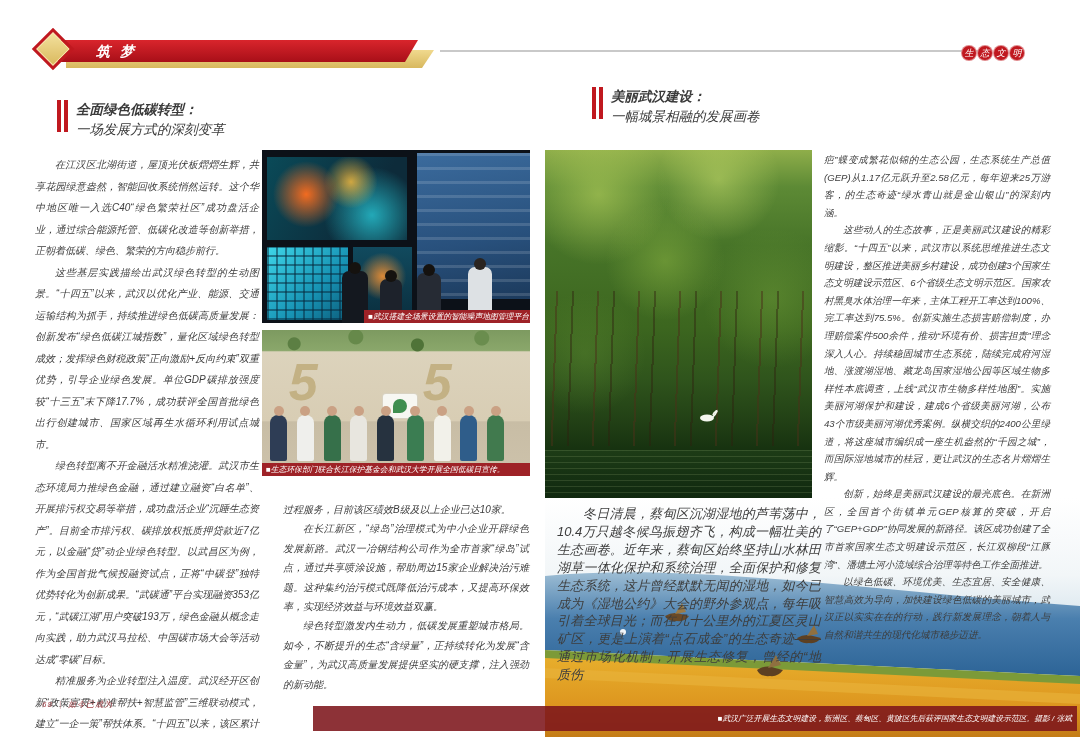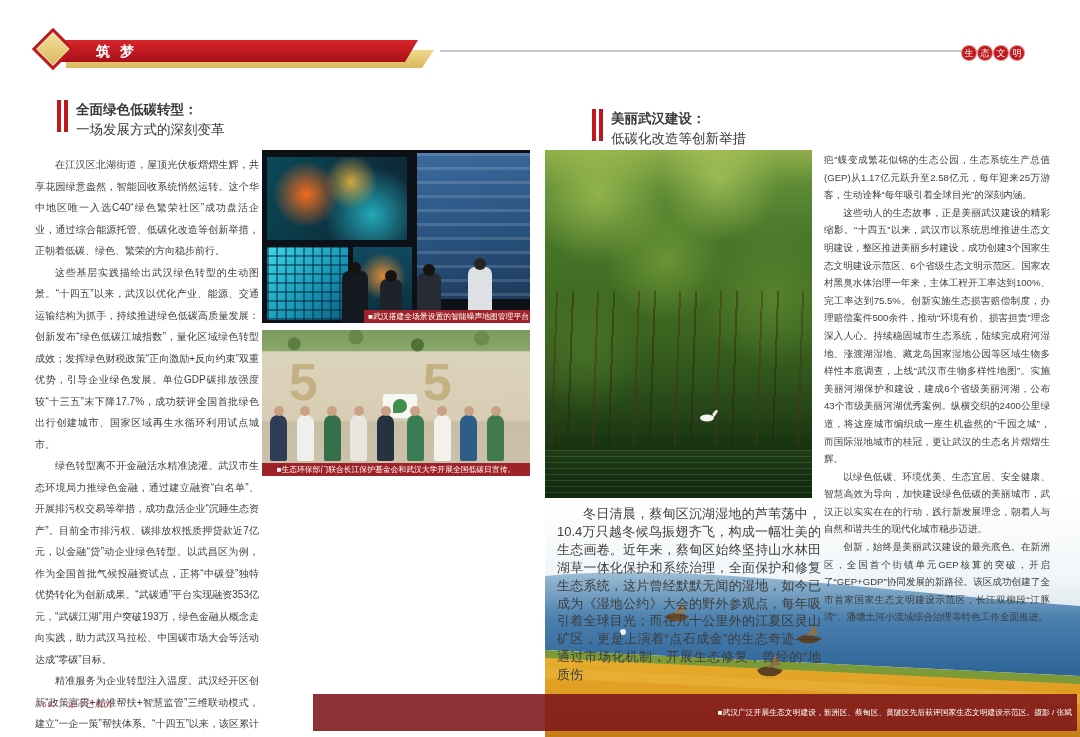--- a/index.html
+++ b/index.html
@@ -1,17 +1,17 @@
 <!DOCTYPE html>
 <html><head>
 <meta charset="utf-8">
 <style>
   html,body{margin:0;padding:0;background:#ffffff;}
   .page{position:relative;width:1080px;height:737px;background:#ffffff;overflow:hidden;
-        font-family:"Liberation Sans","DejaVu Sans",sans-serif;color:#3d3d3d;}
+        font-family:"Liberation Sans","DejaVu Sans",sans-serif;color:#3d3d3d;font-style:italic;}
   
   .ribbon{position:absolute;left:36px;top:34px;height:36px;width:990px;}
   .ribbon-gold-under{position:absolute;left:30px;top:16px;width:368px;height:18px;
       background:linear-gradient(#f0d98e,#d8b85e);
       clip-path:polygon(0 0,100% 0,calc(100% - 12px) 100%,0 100%);}
   .ribbon-red{position:absolute;left:22px;top:6px;width:360px;height:22px;
       background:linear-gradient(#d9252c,#a80f18);
       clip-path:polygon(0 0,100% 0,calc(100% - 13px) 100%,0 100%);
       color:#fff;font-weight:bold;font-size:14px;letter-spacing:10px;
       line-height:22px;padding-left:38px;box-sizing:border-box;}
@@ -32,21 +32,21 @@
   
   .col{position:absolute;text-align:justify;}
   .col p{margin:0;text-indent:2em;}
   .col p.noindent{text-indent:0;}
   .col1{left:35px;top:154px;width:224px;font-size:10px;line-height:21.5px;}
   .col2{left:283px;top:500px;width:246px;font-size:10px;line-height:19.4px;}
   .rcol{left:824px;top:151px;width:226px;font-size:9.6px;line-height:17.6px;z-index:3;}
   .bcol{left:557px;top:505px;width:264px;font-size:13px;line-height:17.9px;z-index:3;}
   
   .cap{position:absolute;background:#9e2227;color:#ffffff;font-size:7.8px;line-height:13px;
-       height:13px;padding:0 4px;white-space:nowrap;overflow:hidden;box-sizing:border-box;text-align:center;}
+       height:13px;padding:0 4px;white-space:nowrap;overflow:hidden;box-sizing:border-box;}
   
   .photo1{position:absolute;left:262px;top:150px;width:268px;height:173px;background:#0c1118;overflow:hidden;}
   .p1-heat{position:absolute;left:2%;top:4%;width:52%;height:48%;
       background:radial-gradient(circle at 28% 45%,rgba(255,110,30,.95),rgba(255,110,30,0) 30%),
                  radial-gradient(circle at 60% 30%,rgba(255,190,60,.8),rgba(255,190,60,0) 26%),
                  radial-gradient(circle at 75% 70%,rgba(40,200,215,.8),rgba(40,200,215,0) 40%),
                  linear-gradient(120deg,#0a4a58,#0d2b3a 70%);}
   .p1-map{position:absolute;left:2%;top:56%;width:30%;height:42%;
       background:repeating-linear-gradient(0deg,rgba(6,40,60,.5) 0 2px,transparent 2px 9px),
                  repeating-linear-gradient(90deg,rgba(6,40,60,.5) 0 2px,transparent 2px 9px),
@@ -99,21 +99,21 @@
   .p3-trunks{position:absolute;left:0;top:38%;width:100%;height:42%;
       background:repeating-linear-gradient(92deg,transparent 0 11px,rgba(74,48,24,.5) 11px 13px,transparent 13px 27px,rgba(46,30,14,.42) 27px 29px,transparent 29px 41px);}
   .p3-water{position:absolute;left:0;bottom:0;width:100%;height:19%;
       background:repeating-linear-gradient(180deg,rgba(205,225,160,.14) 0 1.5px,transparent 1.5px 6px),
                  linear-gradient(#1d3c16,#0a1f0c);}
   .p3-egret{position:absolute;left:57%;top:70%;}
   
   .photo4{position:absolute;left:545px;top:498px;width:535px;height:239px;overflow:hidden;z-index:1;}
   .photo4 svg{display:block;}
   .cap4{position:absolute;right:3px;bottom:6px;left:29%;background:rgba(125,22,27,.88);
-      color:#fff;font-size:7.8px;line-height:13px;height:13px;padding:12px 5px;
+      color:#fff;font-size:7.8px;line-height:13px;height:13px;padding:6px 5px;
       text-align:right;white-space:nowrap;overflow:hidden;z-index:4;}
   
   .folio{position:absolute;left:42px;top:699px;font-size:8px;color:#a8474d;letter-spacing:1px;}
   .folio .sep{margin:0 5px;color:#c08a8d;}
 </style>
 </head>
 <body>
 
 <div class="page">
 
@@ -172,48 +172,53 @@
     <div class="p2-person p2-3"></div>
     <div class="p2-person p2-4"></div>
     <div class="p2-person p2-5"></div>
     <div class="p2-person p2-6"></div>
     <div class="p2-person p2-7"></div>
     <div class="p2-person p2-8"></div>
     <div class="p2-person p2-9"></div>
     <div class="cap" style="left:0;right:0;bottom:0;">■生态环保部门联合长江保护基金会和武汉大学开展全国低碳日宣传。</div>
   </div>
 
-
-  <div class="title-block" style="left:592px;top:109px;">
+  <div class="col col2">
+    <p class="noindent">过程服务，目前该区绩效B级及以上企业已达10家。</p>
+    <p>在长江新区，“绿岛”治理模式为中小企业开辟绿色发展新路。武汉一冶钢结构公司作为全市首家“绿岛”试点，通过共享喷涂设施，帮助周边15家企业解决治污难题。这种集约治污模式既降低治污成本，又提高环保效率，实现经济效益与环境效益双赢。</p>
+    <p>绿色转型激发内生动力，低碳发展重塑城市格局。如今，不断提升的生态“含绿量”，正持续转化为发展“含金量”，为武汉高质量发展提供坚实的硬支撑，注入强劲的新动能。</p>
+  </div>
+
+  <div class="title-block" style="left:592px;top:87px;">
     <div class="title-bars">
         <i></i>
         <i></i>
       </div>
     <div class="title-text">
       <div class="t1">美丽武汉建设：</div>
-      <div class="t2">低碳化改造等创新举措</div>
+      <div class="t2">一幅城景相融的发展画卷</div>
     </div>
   </div>
 
   <div class="photo3">
     <div class="p3-canopy"></div>
     <div class="p3-trunks"></div>
     <div class="p3-water"></div>
     <svg class="p3-egret" width="22" height="14" viewBox="0 0 22 14">
       <ellipse cx="10" cy="9" rx="7" ry="3.4" fill="#f4f6ef"></ellipse>
       <path d="M15.5 8 q3.5 -2 4 -6 q-2.6 1.2 -3.6 4" fill="none" stroke="#f4f6ef" stroke-width="1.6"></path>
       <circle cx="19.4" cy="2.4" r="1.2" fill="#f4f6ef"></circle>
     </svg>
   </div>
 
   <div class="col rcol">
-    <p class="noindent">疤”蝶变成繁花似锦的生态公园，生态系统生产总值(GEP)从1.17亿元跃升至2.58亿元，每年迎来25万游客，生动诠释“每年吸引着全球目光”的深刻内涵。</p>
+    <p class="noindent">疤”蝶变成繁花似锦的生态公园，生态系统生产总值(GEP)从1.17亿元跃升至2.58亿元，每年迎来25万游客，的生态奇迹“绿水青山就是金山银山”的深刻内涵。</p>
     <p>这些动人的生态故事，正是美丽武汉建设的精彩缩影。“十四五”以来，武汉市以系统思维推进生态文明建设，整区推进美丽乡村建设，成功创建3个国家生态文明建设示范区、6个省级生态文明示范区。国家农村黑臭水体治理一年来，主体工程开工率达到100%、完工率达到75.5%。创新实施生态损害赔偿制度，办理赔偿案件500余件，推动“环境有价、损害担责”理念深入人心。持续稳固城市生态系统，陆续完成府河湿地、涨渡湖湿地、藏龙岛国家湿地公园等区域生物多样性本底调查，上线“武汉市生物多样性地图”。实施美丽河湖保护和建设，建成6个省级美丽河湖，公布43个市级美丽河湖优秀案例。纵横交织的2400公里绿道，将这座城市编织成一座生机盎然的“千园之城”，而国际湿地城市的桂冠，更让武汉的生态名片熠熠生辉。</p>
+    <p>创新，始终是美丽武汉建设的最亮底色。在新洲区，全国首个街镇单元GEP核算的突破，开启了“GEP+GDP”协同发展的新路径。该区成功创建了全市首家国家生态文明建设示范区，长江双柳段“江豚湾”、潘塘土河小流域综合治理等特色工作全面推进。</p>
     <p>以绿色低碳、环境优美、生态宜居、安全健康、智慧高效为导向，加快建设绿色低碳的美丽城市，武汉正以实实在在的行动，践行新发展理念，朝着人与自然和谐共生的现代化城市稳步迈进。</p>
-    <p>创新，始终是美丽武汉建设的最亮底色。在新洲区，全国首个街镇单元GEP核算的突破，开启了“GEP+GDP”协同发展的新路径。该区成功创建了全市首家国家生态文明建设示范区，长江双柳段“江豚湾”、潘塘土河小流域综合治理等特色工作全面推进。</p>
   </div>
 
   <div class="photo4">
     <svg width="535" height="239" viewBox="0 0 535 239">
       <defs>
         <linearGradient id="sky" x1="0" y1="0" x2="0" y2="1">
           <stop offset="0" stop-color="#ffffff"></stop>
           <stop offset="0.55" stop-color="#f2f6f8"></stop>
           <stop offset="1" stop-color="#cfe0ea"></stop>
         </linearGradient>

